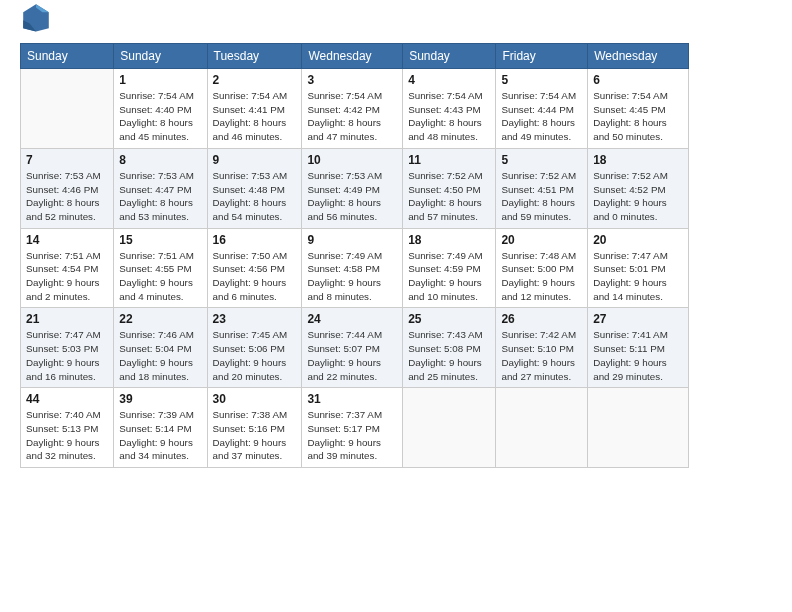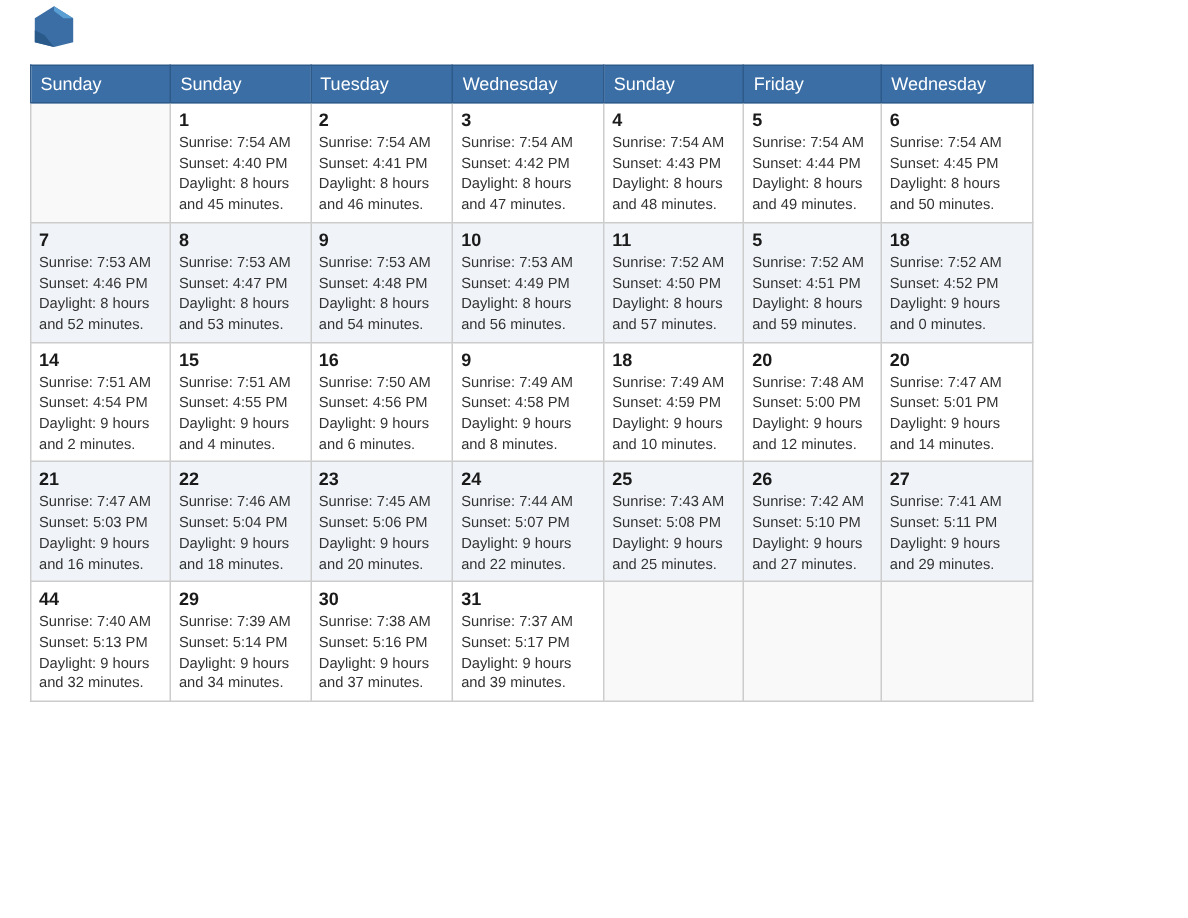--- a/index.html
+++ b/index.html
@@ -249,21 +249,21 @@
             <div class="day-number">27</div>
             <div class="day-info">Sunrise: 7:41 AM<br>Sunset: 5:11 PM<br>Daylight: 9 hours and 29 minutes.</div>
           </td>
         </tr>
         <tr class="row-odd">
           <td>
             <div class="day-number">44</div>
             <div class="day-info">Sunrise: 7:40 AM<br>Sunset: 5:13 PM<br>Daylight: 9 hours and 32 minutes.</div>
           </td>
           <td>
-            <div class="day-number">29</div>
+            <div class="day-number">39</div>
             <div class="day-info">Sunrise: 7:39 AM<br>Sunset: 5:14 PM<br>Daylight: 9 hours and 34 minutes.</div>
           </td>
           <td>
             <div class="day-number">30</div>
             <div class="day-info">Sunrise: 7:38 AM<br>Sunset: 5:16 PM<br>Daylight: 9 hours and 37 minutes.</div>
           </td>
           <td>
             <div class="day-number">31</div>
             <div class="day-info">Sunrise: 7:37 AM<br>Sunset: 5:17 PM<br>Daylight: 9 hours and 39 minutes.</div>
           </td>

